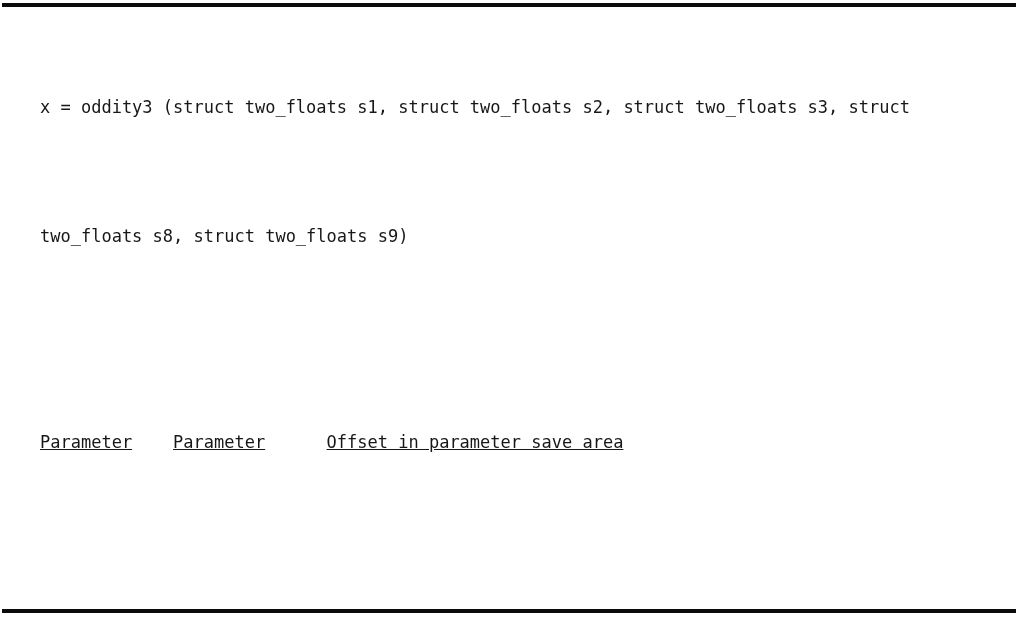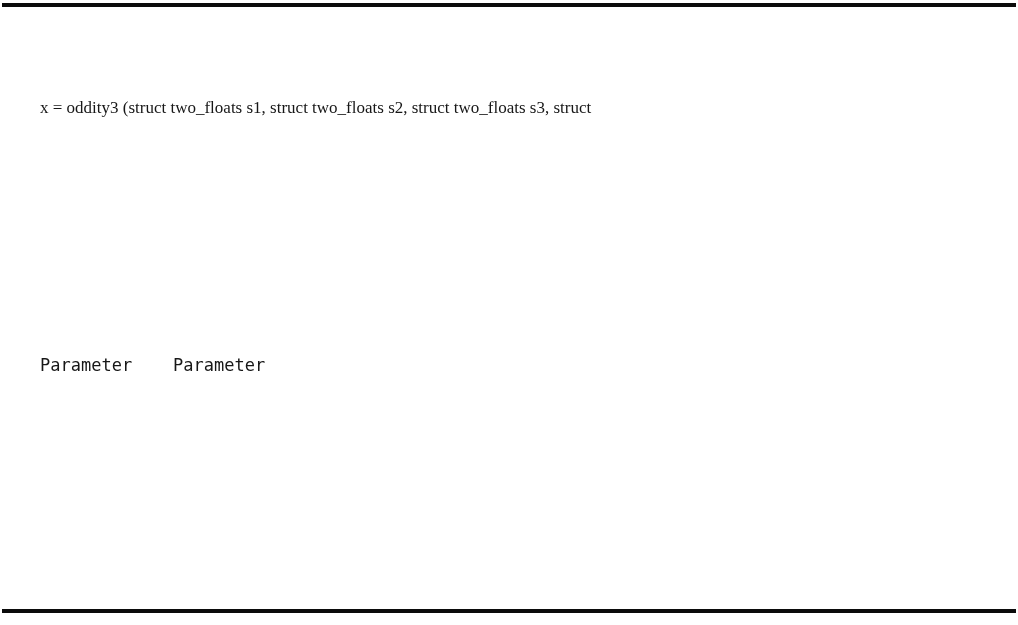--- a/index.html
+++ b/index.html
@@ -22,55 +22,57 @@
 
   .content {
     position: absolute;
     left: 40px;
     top: 18px;
     right: 10px;
     font: 400 17px/25.75px "DejaVu Sans Mono", "Liberation Mono", monospace;
     color: #171717;
     white-space: pre;
   }
-  .codeline { min-height: 25.75px; white-space: pre; font-family: Liberation Serif, serif; }
+  .codeline { min-height: 25.75px; white-space: pre; }
 
   .caret {
     display: inline-block;
     width: 2px;
     height: 23px;
     background: #7d7d7d;
     margin: 0 -1px;
     vertical-align: -4px;
   }
 
   .trow { display: flex; min-height: 25.75px; }
-  .trow span { white-space: pre; display: block; }
+  .trow span { white-space: pre; display: block; text-decoration: underline; }
   .hc1 { width: 13ch; }
   .hc2 { width: 15ch; }
   .hc3 { flex: 1; }
 </style>
 </head>
 <body>
 
 <div class="page">
 
   <div class="rule rule-top"></div>
 
   <div class="content">
 
     <div class="codeline">x = oddity3 (struct two_floats s1, struct two_floats s2, struct two_floats s3, struct</div>
 
 
+    <div class="codeline">two_floats s8, struct two_floats s9)</div>
 
     <div class="codeline blank"></div>
 
     <div class="trow thead">
       <span class="hc1">Parameter</span>
       <span class="hc2">Parameter</span>
+      <span class="hc3">Offset in parameter save area</span>
     </div>
 
     <div id="table-body">
   
 
   
 
   
 
   

